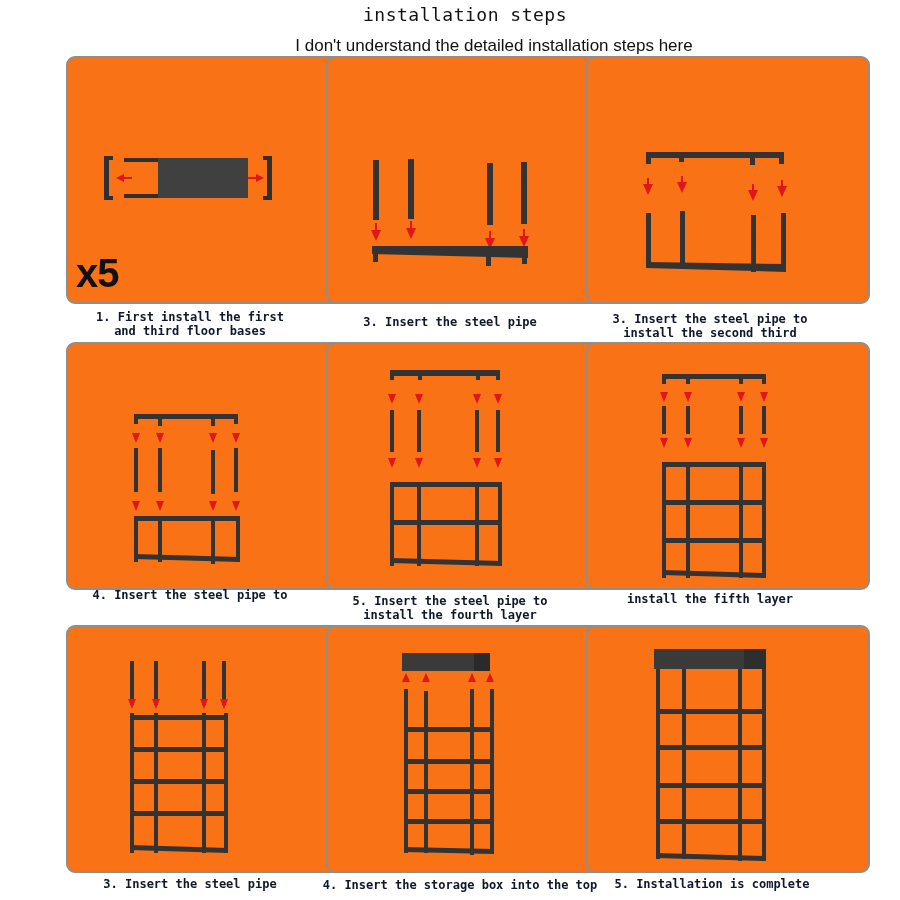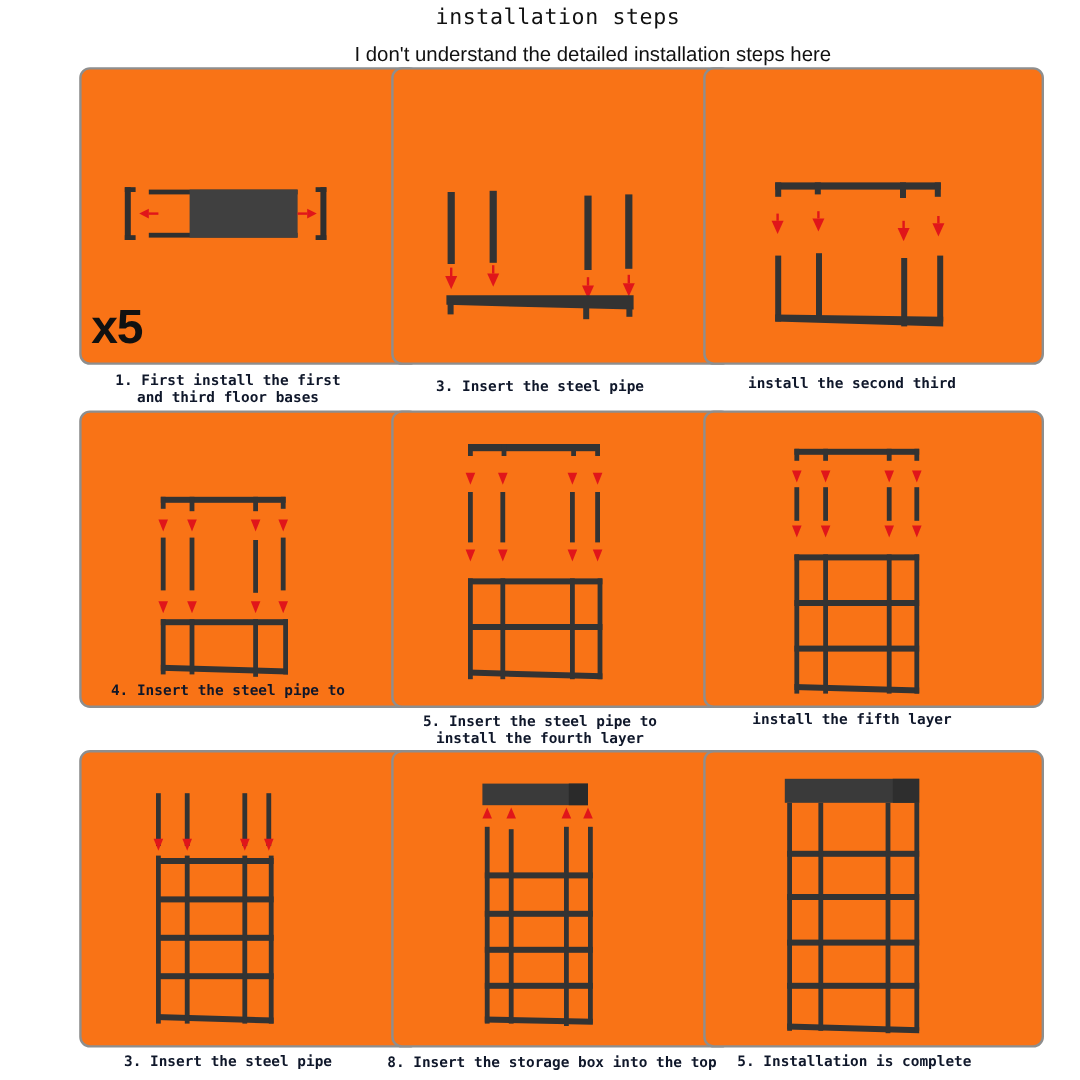--- a/index.html
+++ b/index.html
@@ -277,35 +277,36 @@
 </div>
 
 <div class="caption" style="left:60px;top:310px;">
   <div>1. First install the first</div>
   <div>and third floor bases</div>
 </div>
 <div class="caption" style="left:320px;top:315px;">
   <div>3. Insert the steel pipe</div>
 </div>
 <div class="caption" style="left:580px;top:312px;">
+  <div>3. Insert the steel pipe to</div>
   <div>install the second third</div>
 </div>
 
-<div class="caption" style="left:60px;top:568px;">
+<div class="caption" style="left:60px;top:588px;">
   <div>4. Insert the steel pipe to</div>
 </div>
 <div class="caption" style="left:320px;top:594px;">
   <div>5. Insert the steel pipe to</div>
   <div>install the fourth layer</div>
 </div>
 <div class="caption" style="left:580px;top:592px;">
   <div>install the fifth layer</div>
 </div>
 
 <div class="caption" style="left:60px;top:877px;">
   <div>3. Insert the steel pipe</div>
 </div>
 <div class="caption" style="left:320px;top:878px;width:280px;">
-  <div>8. Insert the storage box into the top</div>
+  <div>4. Insert the storage box into the top</div>
 </div>
 <div class="caption" style="left:582px;top:877px;">
   <div>5. Installation is complete</div>
 </div>
 
 </body></html>

